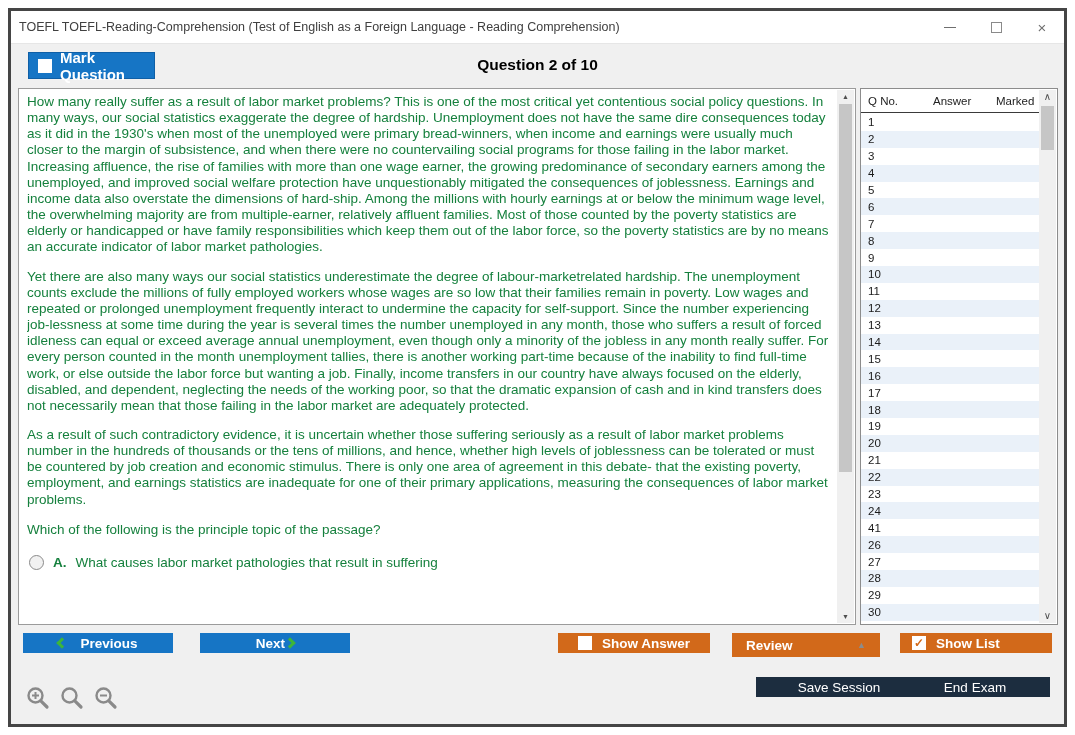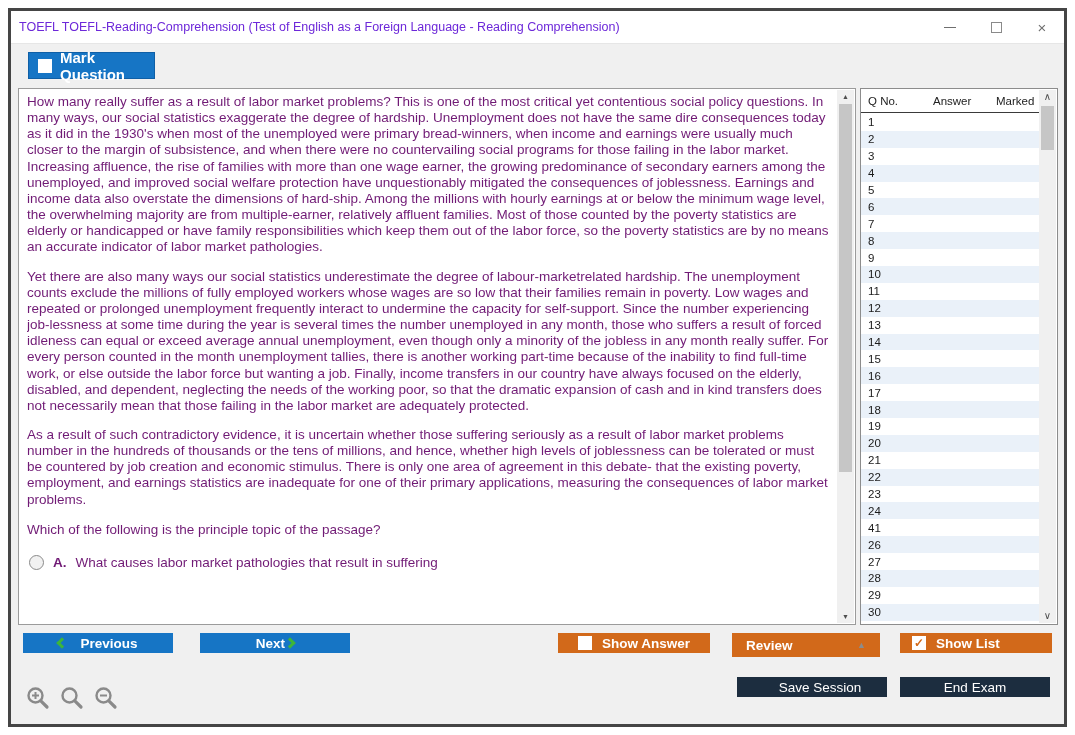--- a/index.html
+++ b/index.html
@@ -5,21 +5,21 @@
   html,body { margin:0; padding:0; background:#ffffff; width:1075px; height:735px;
               font-family:"Liberation Sans", sans-serif; }
   * { box-sizing:border-box; }
 
   .window { position:absolute; left:8px; top:8px; width:1059px; height:719px;
             border:3px solid #454545; background:#f0f0f0; overflow:hidden; }
 
   
   .titlebar { position:relative; height:33px; background:#ffffff; border-bottom:1px solid #e6e6e6; }
   .title { position:absolute; left:8px; top:50%; transform:translateY(-50%);
-           font-size:12.5px; color:#6d28d9; white-space:nowrap; }
+           font-size:12.5px; color:#404040; white-space:nowrap; }
   .win-controls { position:absolute; right:14px; top:0; height:100%;
                   display:flex; align-items:center; gap:30px; }
   .wc { width:16px; height:16px; display:flex; align-items:center; justify-content:center;
         color:#6f6f6f; cursor:default; }
   .min-glyph { display:inline-block; width:12px; border-top:1px solid #6f6f6f; }
   .max-glyph { display:inline-block; width:11px; height:11px; border:1px solid #8a8a8a; }
   .close-glyph { font-size:15px; line-height:1; color:#6f6f6f; }
 
   
   .btn-mark { position:absolute; left:17px; top:41px; width:127px; height:27px;
@@ -28,21 +28,21 @@
   .checkbox { width:14px; height:14px; background:#ffffff; flex:none; display:flex;
               align-items:center; justify-content:center; }
   .checkbox .check { color:#d2691a; font-size:12px; font-weight:bold; line-height:1; }
   .q-counter { position:absolute; left:0; top:45px; width:100%; text-align:center;
                font-size:15.5px; font-weight:bold; color:#000; }
 
   
   .passage-panel { position:absolute; left:7px; top:77px; width:838px; height:537px;
                    background:#ffffff; border:1px solid #9b9b9b; }
   .passage-text { position:absolute; left:8px; top:5px; right:24px; bottom:4px;
-                  font-size:13.5px; line-height:16.15px; color:#701a75; overflow:hidden; }
+                  font-size:13.5px; line-height:16.15px; color:#15803d; overflow:hidden; }
   .passage-text p { margin:0 0 13px 0; }
   .question-line { margin:14px 0 0 0 !important; }
   .option-row { margin-top:17px; display:flex; align-items:center; gap:9px; cursor:pointer; }
   .radio { width:15px; height:15px; border:1px solid #8a8a8a; border-radius:50%;
            background:#f1f1f1; flex:none; margin-left:2px; }
   .opt-letter { font-weight:bold; }
 
   
   .vscroll { position:absolute; top:1px; right:1px; bottom:1px; width:17px; background:#f0f0f0;
              display:flex; flex-direction:column; align-items:center; }
@@ -70,21 +70,21 @@
   .btn { position:absolute; height:20px; display:flex; align-items:center; justify-content:center;
          color:#fff; font-size:13.5px; cursor:pointer; }
   .btn-blue  { background:#1675c5; font-weight:bold; }
   .btn-orange{ background:#d2691a; font-weight:600; }
   .btn-navy  { background:#1c2d3f; font-weight:400; }
   .previous { left:12px;  top:622px; width:150px; gap:14px; }
   .next     { left:189px; top:622px; width:150px; gap:1px; }
   .show-answer { left:547px; top:622px; width:152px; justify-content:flex-start; padding:0 20px; gap:10px; }
   .review      { left:721px; top:622px; width:148px; justify-content:space-between; padding:12px 14px; }
   .show-list   { left:889px; top:622px; width:152px; justify-content:flex-start; padding:0 12px; gap:10px; }
-  .save-session{ left:726px; top:666px; width:150px;padding-left:16px; }
+  .save-session{ left:745px; top:666px; width:150px;padding-left:16px; }
   .end-exam    { left:889px; top:666px; width:150px; }
   .chev { width:8px; height:8px; border-left:3px solid #3eb53a; border-bottom:3px solid #3eb53a; flex:none; }
   .chev.left  { transform:rotate(45deg); }
   .chev.right { transform:rotate(-135deg); }
   .tri-up { font-size:9px; color:#8c8c8c; line-height:1; }
 
   
   .zoom-bar { position:absolute; left:14px; top:674px; display:flex; gap:7px; align-items:center; }
   .zoom-bar svg { display:block; cursor:pointer; }
 </style>
@@ -103,20 +103,21 @@
           <span class="max-glyph"></span>
         </span>
       <span class="wc close-glyph">×</span>
     </div>
   </div>
 
   <div class="btn-mark">
     <span class="checkbox"></span>
     <span>Mark Question</span>
   </div>
+  <div class="q-counter">Question 2 of 10</div>
 
   <div class="passage-panel">
     <div class="passage-text">
       <p>How many really suffer as a result of labor market problems? This is one of the most critical yet contentious social policy questions. In many ways, our social statistics exaggerate the degree of hardship. Unemployment does not have the same dire consequences today as it did in the 1930's when most of the unemployed were primary bread-winners, when income and earnings were usually much closer to the margin of subsistence, and when there were no countervailing social programs for those failing in the labor market. Increasing affluence, the rise of families with more than one wage earner, the growing predominance of secondary earners among the unemployed, and improved social welfare protection have unquestionably mitigated the consequences of joblessness. Earnings and income data also overstate the dimensions of hard-ship. Among the millions with hourly earnings at or below the minimum wage level, the overwhelming majority are from multiple-earner, relatively affluent families. Most of those counted by the poverty statistics are elderly or handicapped or have family responsibilities which keep them out of the labor force, so the poverty statistics are by no means an accurate indicator of labor market pathologies.</p>
       <p>Yet there are also many ways our social statistics underestimate the degree of labour-marketrelated hardship. The unemployment counts exclude the millions of fully employed workers whose wages are so low that their families remain in poverty. Low wages and repeated or prolonged unemployment frequently interact to undermine the capacity for self-support. Since the number experiencing job-lessness at some time during the year is several times the number unemployed in any month, those who suffers a result of forced idleness can equal or exceed average annual unemployment, even though only a minority of the jobless in any month really suffer. For every person counted in the month unemployment tallies, there is another working part-time because of the inability to find full-time work, or else outside the labor force but wanting a job. Finally, income transfers in our country have always focused on the elderly, disabled, and dependent, neglecting the needs of the working poor, so that the dramatic expansion of cash and in kind transfers does not necessarily mean that those failing in the labor market are adequately protected.</p>
       <p>As a result of such contradictory evidence, it is uncertain whether those suffering seriously as a result of labor market problems number in the hundreds of thousands or the tens of millions, and hence, whether high levels of joblessness can be tolerated or must be countered by job creation and economic stimulus. There is only one area of agreement in this debate- that the existing poverty, employment, and earnings statistics are inadequate for one of their primary applications, measuring the consequences of labor market problems.</p>
       <p class="question-line">Which of the following is the principle topic of the passage?</p>
       <div class="option-row">
         <span class="radio"></span>
         <span class="opt-letter">A.</span>

